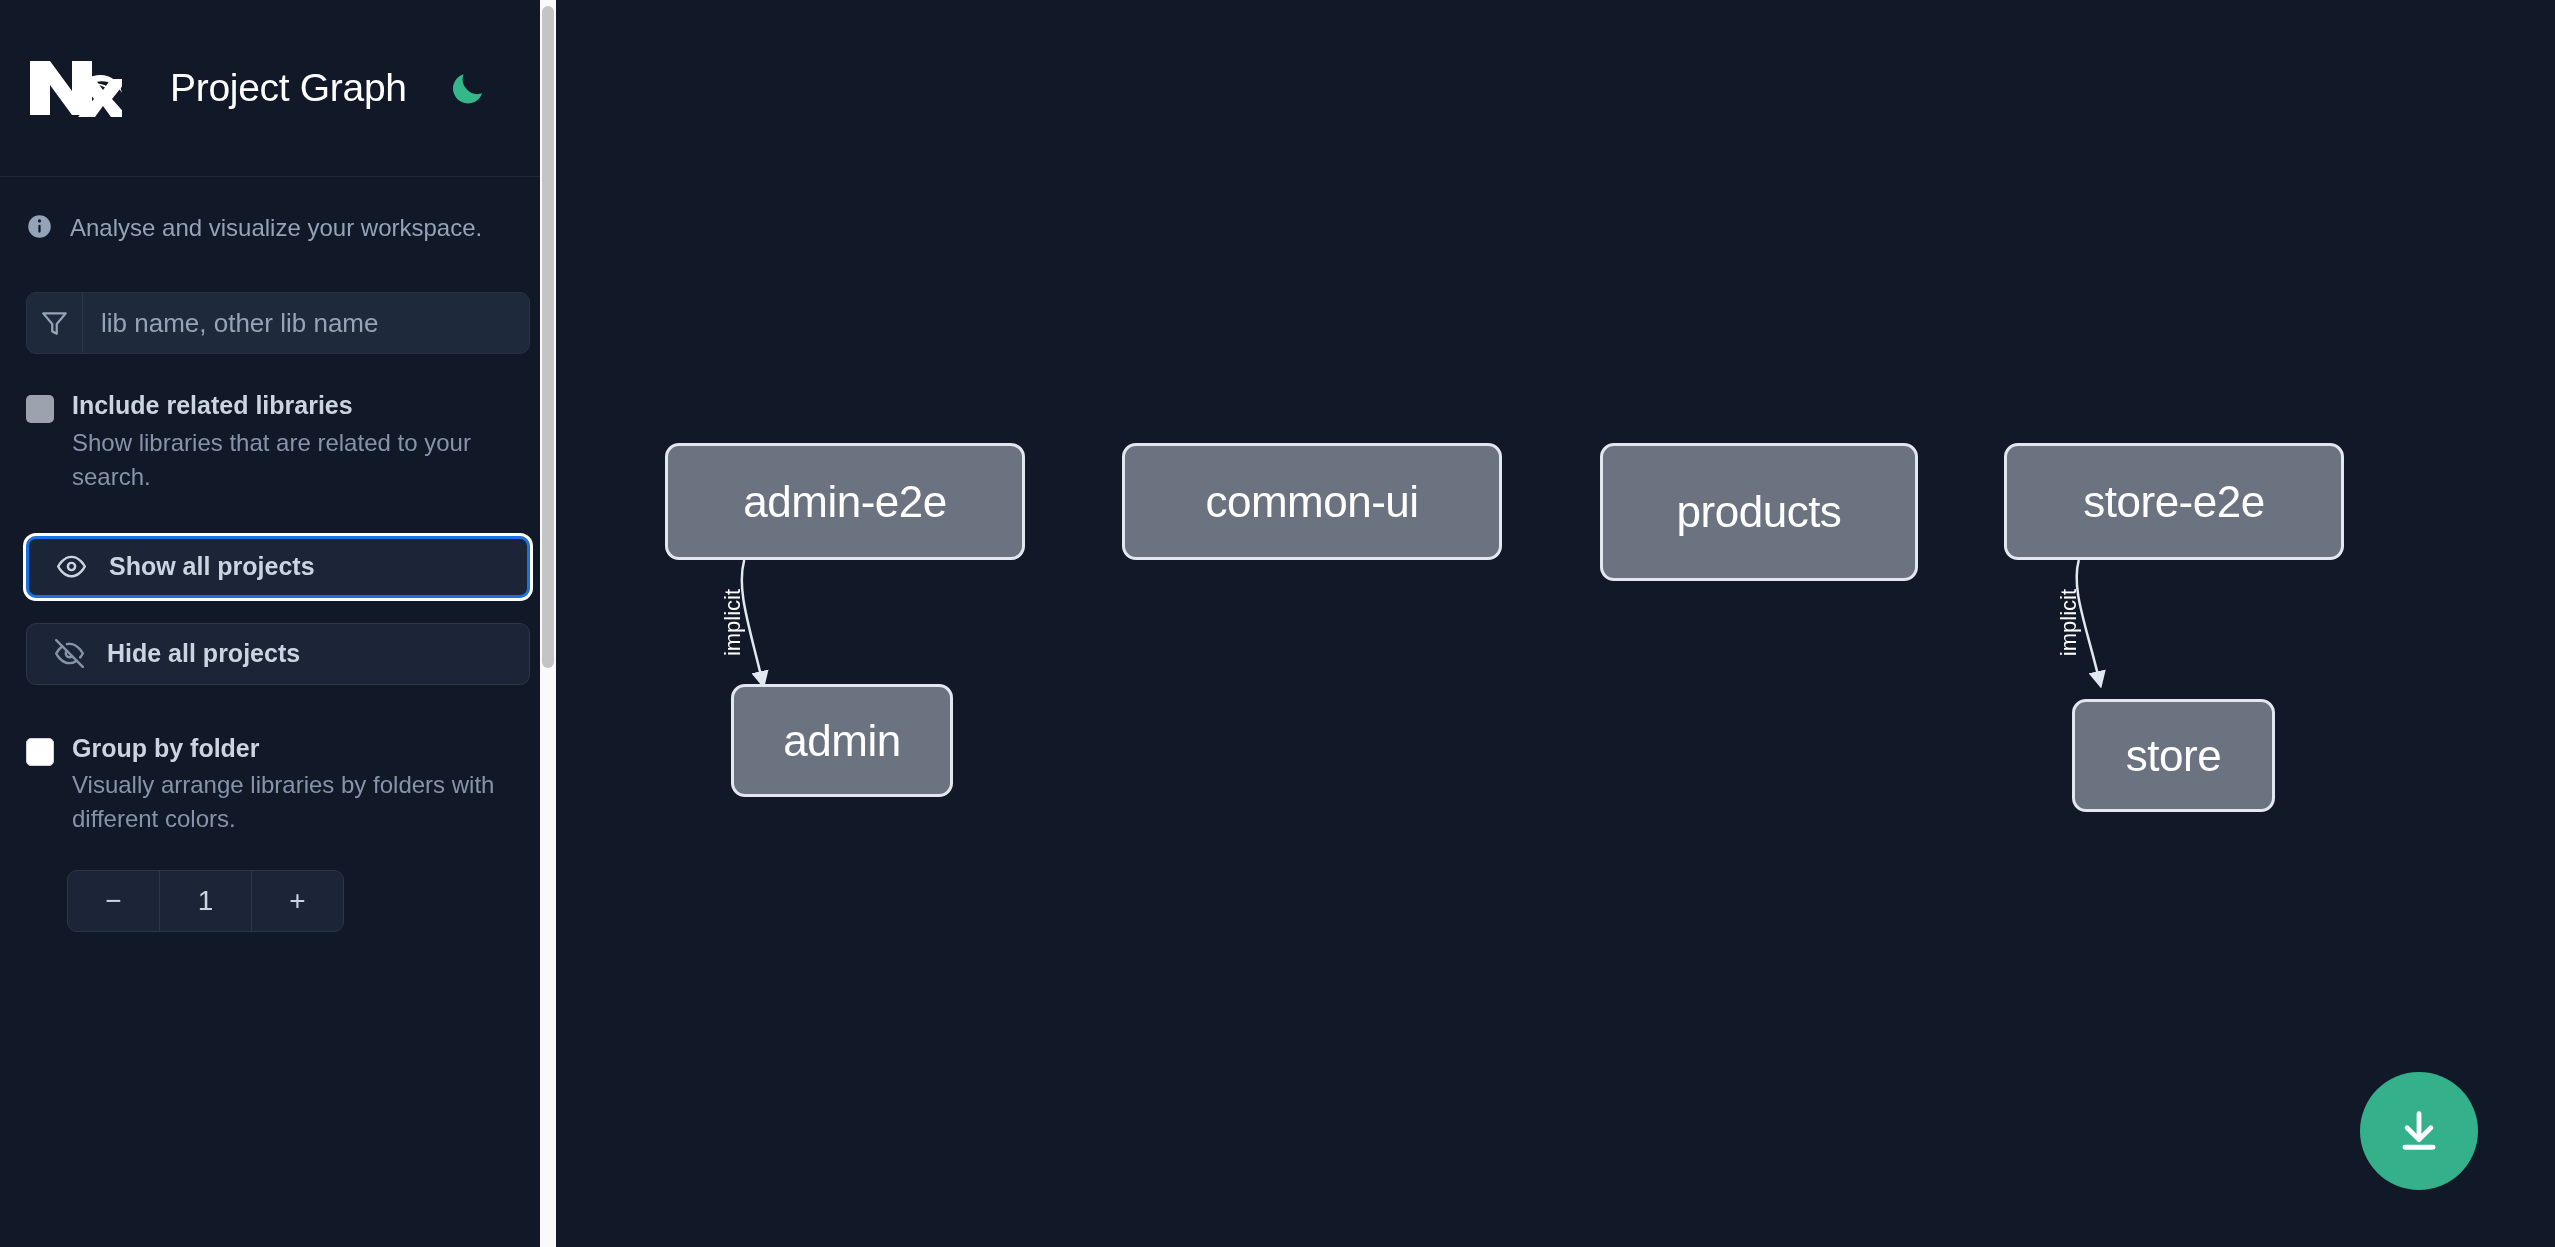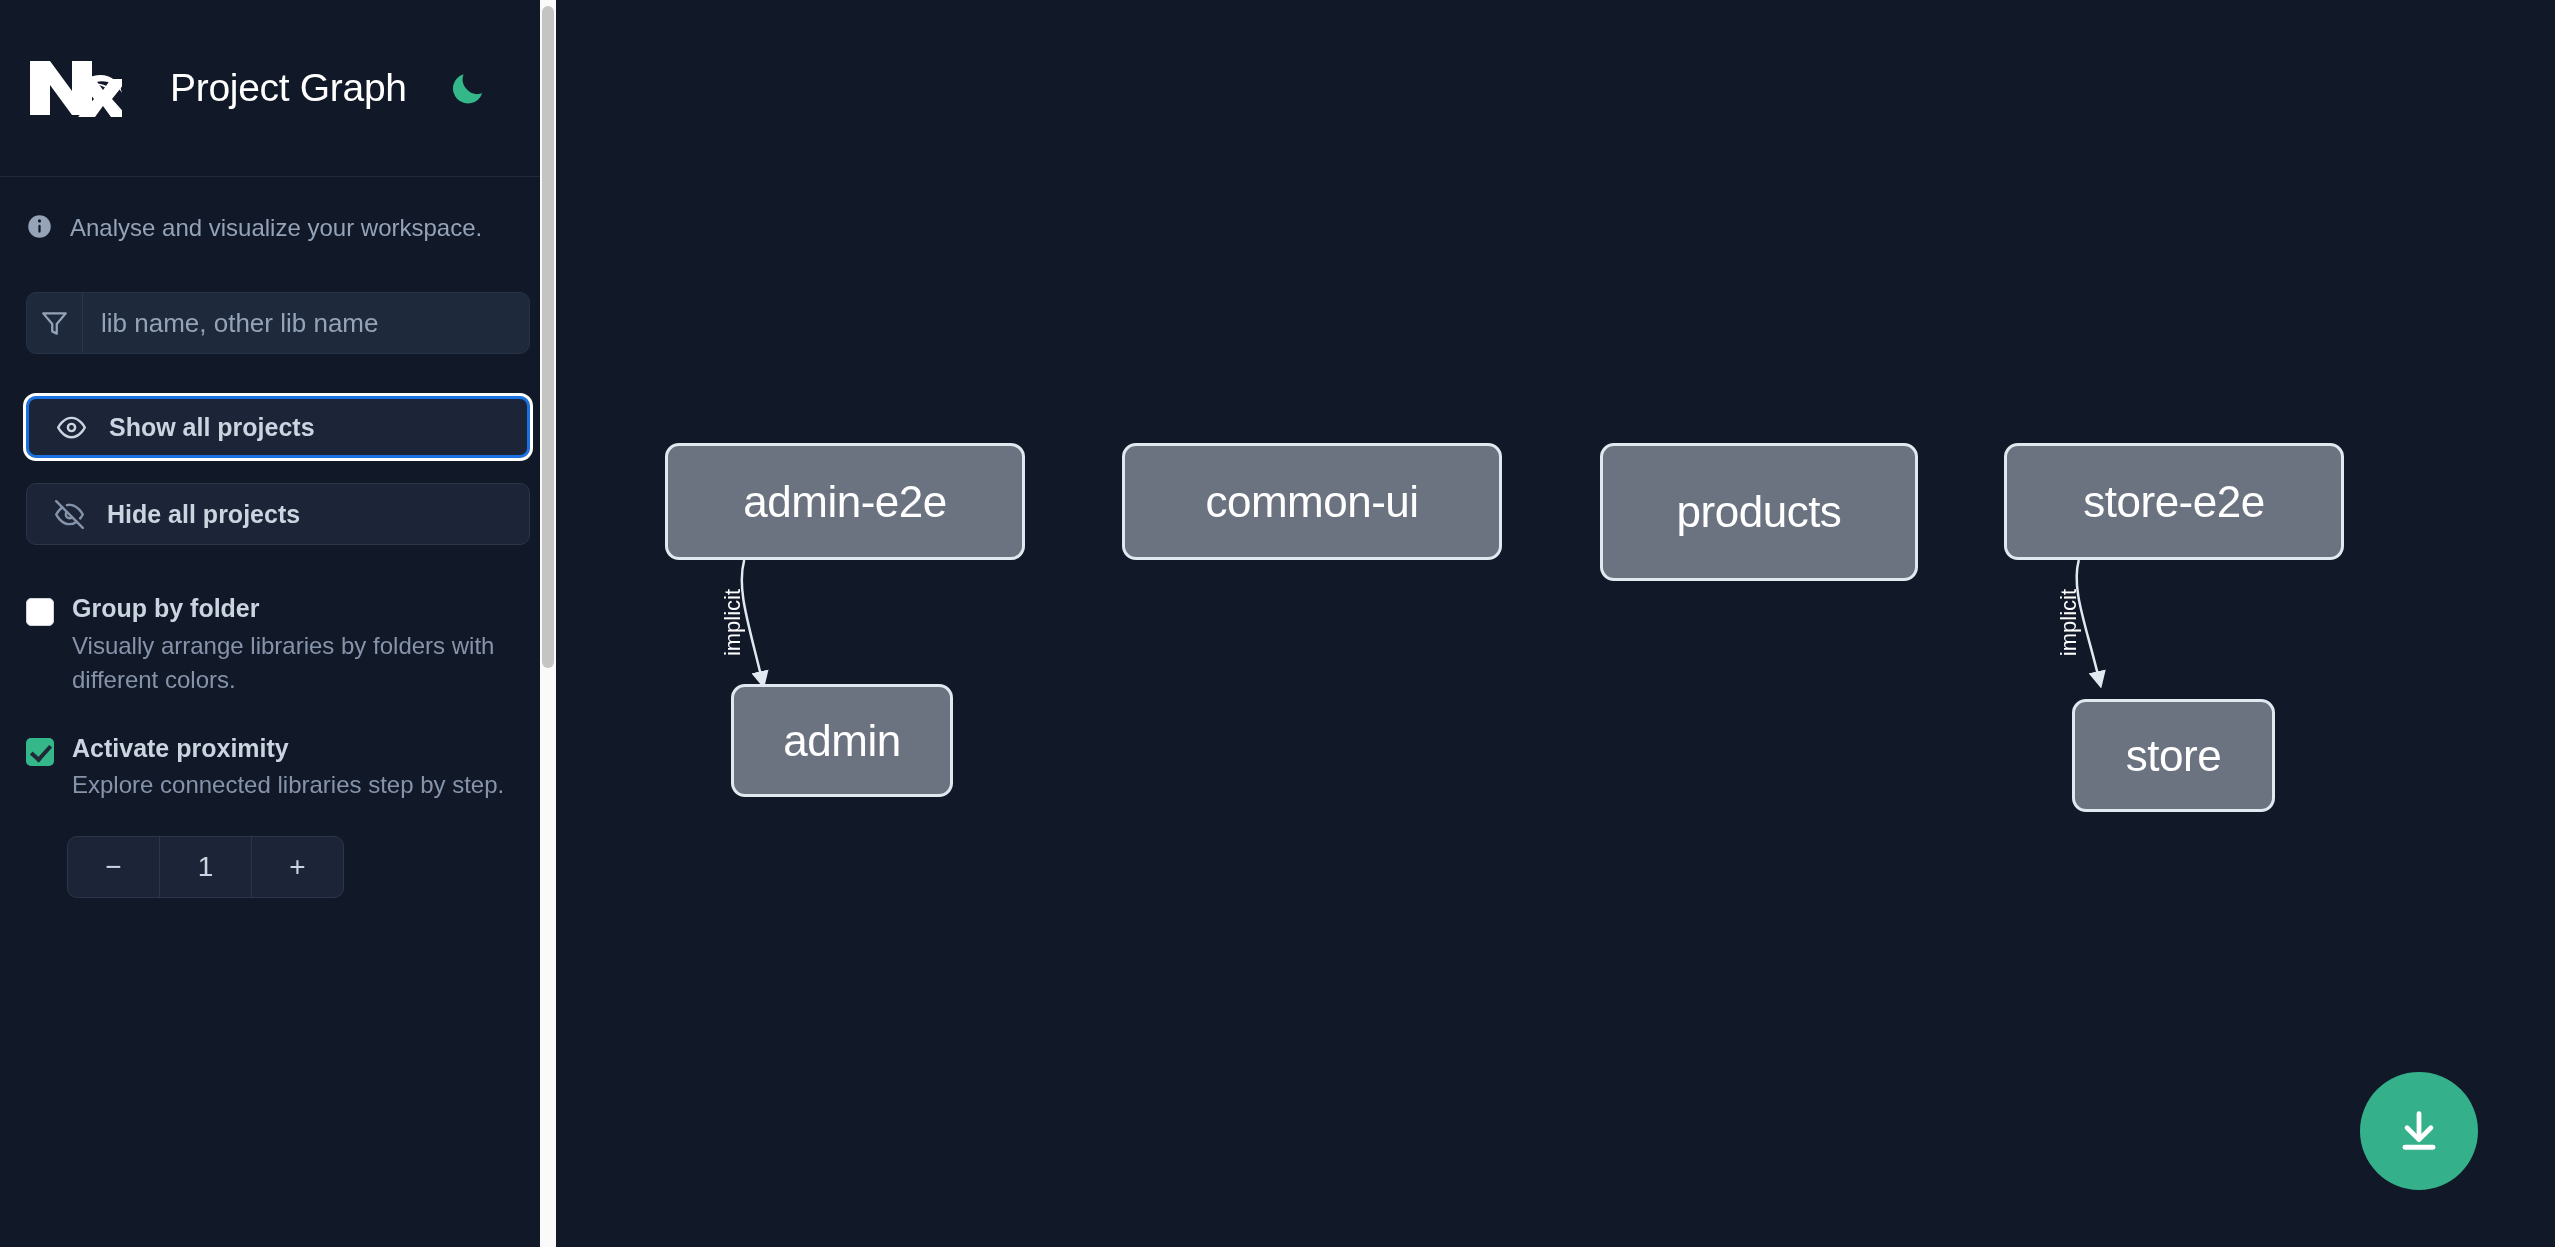--- a/index.html
+++ b/index.html
@@ -258,20 +258,27 @@
 
       <div id="filter-row">
         <span id="filter-icon-box">
           <svg viewBox="0 0 24 24" width="27" height="27" fill="none" stroke="#94a3b8" stroke-width="2" stroke-linecap="round" stroke-linejoin="round">
             <polygon points="22 3 2 3 10 12.46 10 19 14 21 14 12.46 22 3"></polygon>
           </svg>
         </span>
         <input id="filter-input" type="text" placeholder="lib name, other lib name" style="">
       </div>
 
+      <div class="opt">
+        <span class="opt-box disabled"></span>
+        <span class="opt-text">
+          <span class="opt-title">Include related libraries</span>
+          <span class="opt-desc" style="display:block">Show libraries that are related to your search.</span>
+        </span>
+      </div>
 
       <div class="sb-btn" id="btn-show-all">
         <span class="btn-ico">
           <svg viewBox="0 0 24 24" width="29" height="29" fill="none" stroke="#cbd5e1" stroke-width="2" stroke-linecap="round" stroke-linejoin="round">
             <path d="M1 12s4-8 11-8 11 8 11 8-4 8-11 8-11-8-11-8z"></path>
             <circle cx="12" cy="12" r="3"></circle>
           </svg>
         </span>
         <span>Show all projects</span>
       </div>
@@ -287,27 +294,20 @@
       </div>
 
       <div class="opt" style="margin-top:48px">
         <span class="opt-box unchecked"></span>
         <span class="opt-text">
           <span class="opt-title">Group by folder</span>
           <span class="opt-desc" style="display:block">Visually arrange libraries by folders with different colors.</span>
         </span>
       </div>
 
-      <div class="opt" style="margin-top:36px">
-        <span class="opt-box checked"></span>
-        <span class="opt-text">
-          <span class="opt-title">Activate proximity</span>
-          <span class="opt-desc" style="display:block">Explore connected libraries step by step.</span>
-        </span>
-      </div>
 
       <div id="stepper">
         <span class="step-seg" id="step-minus">−</span>
         <span class="step-seg" id="step-value">1</span>
         <span class="step-seg" id="step-plus">+</span>
       </div>
 
     </div>
 
     <div id="sb-scrollbar">

